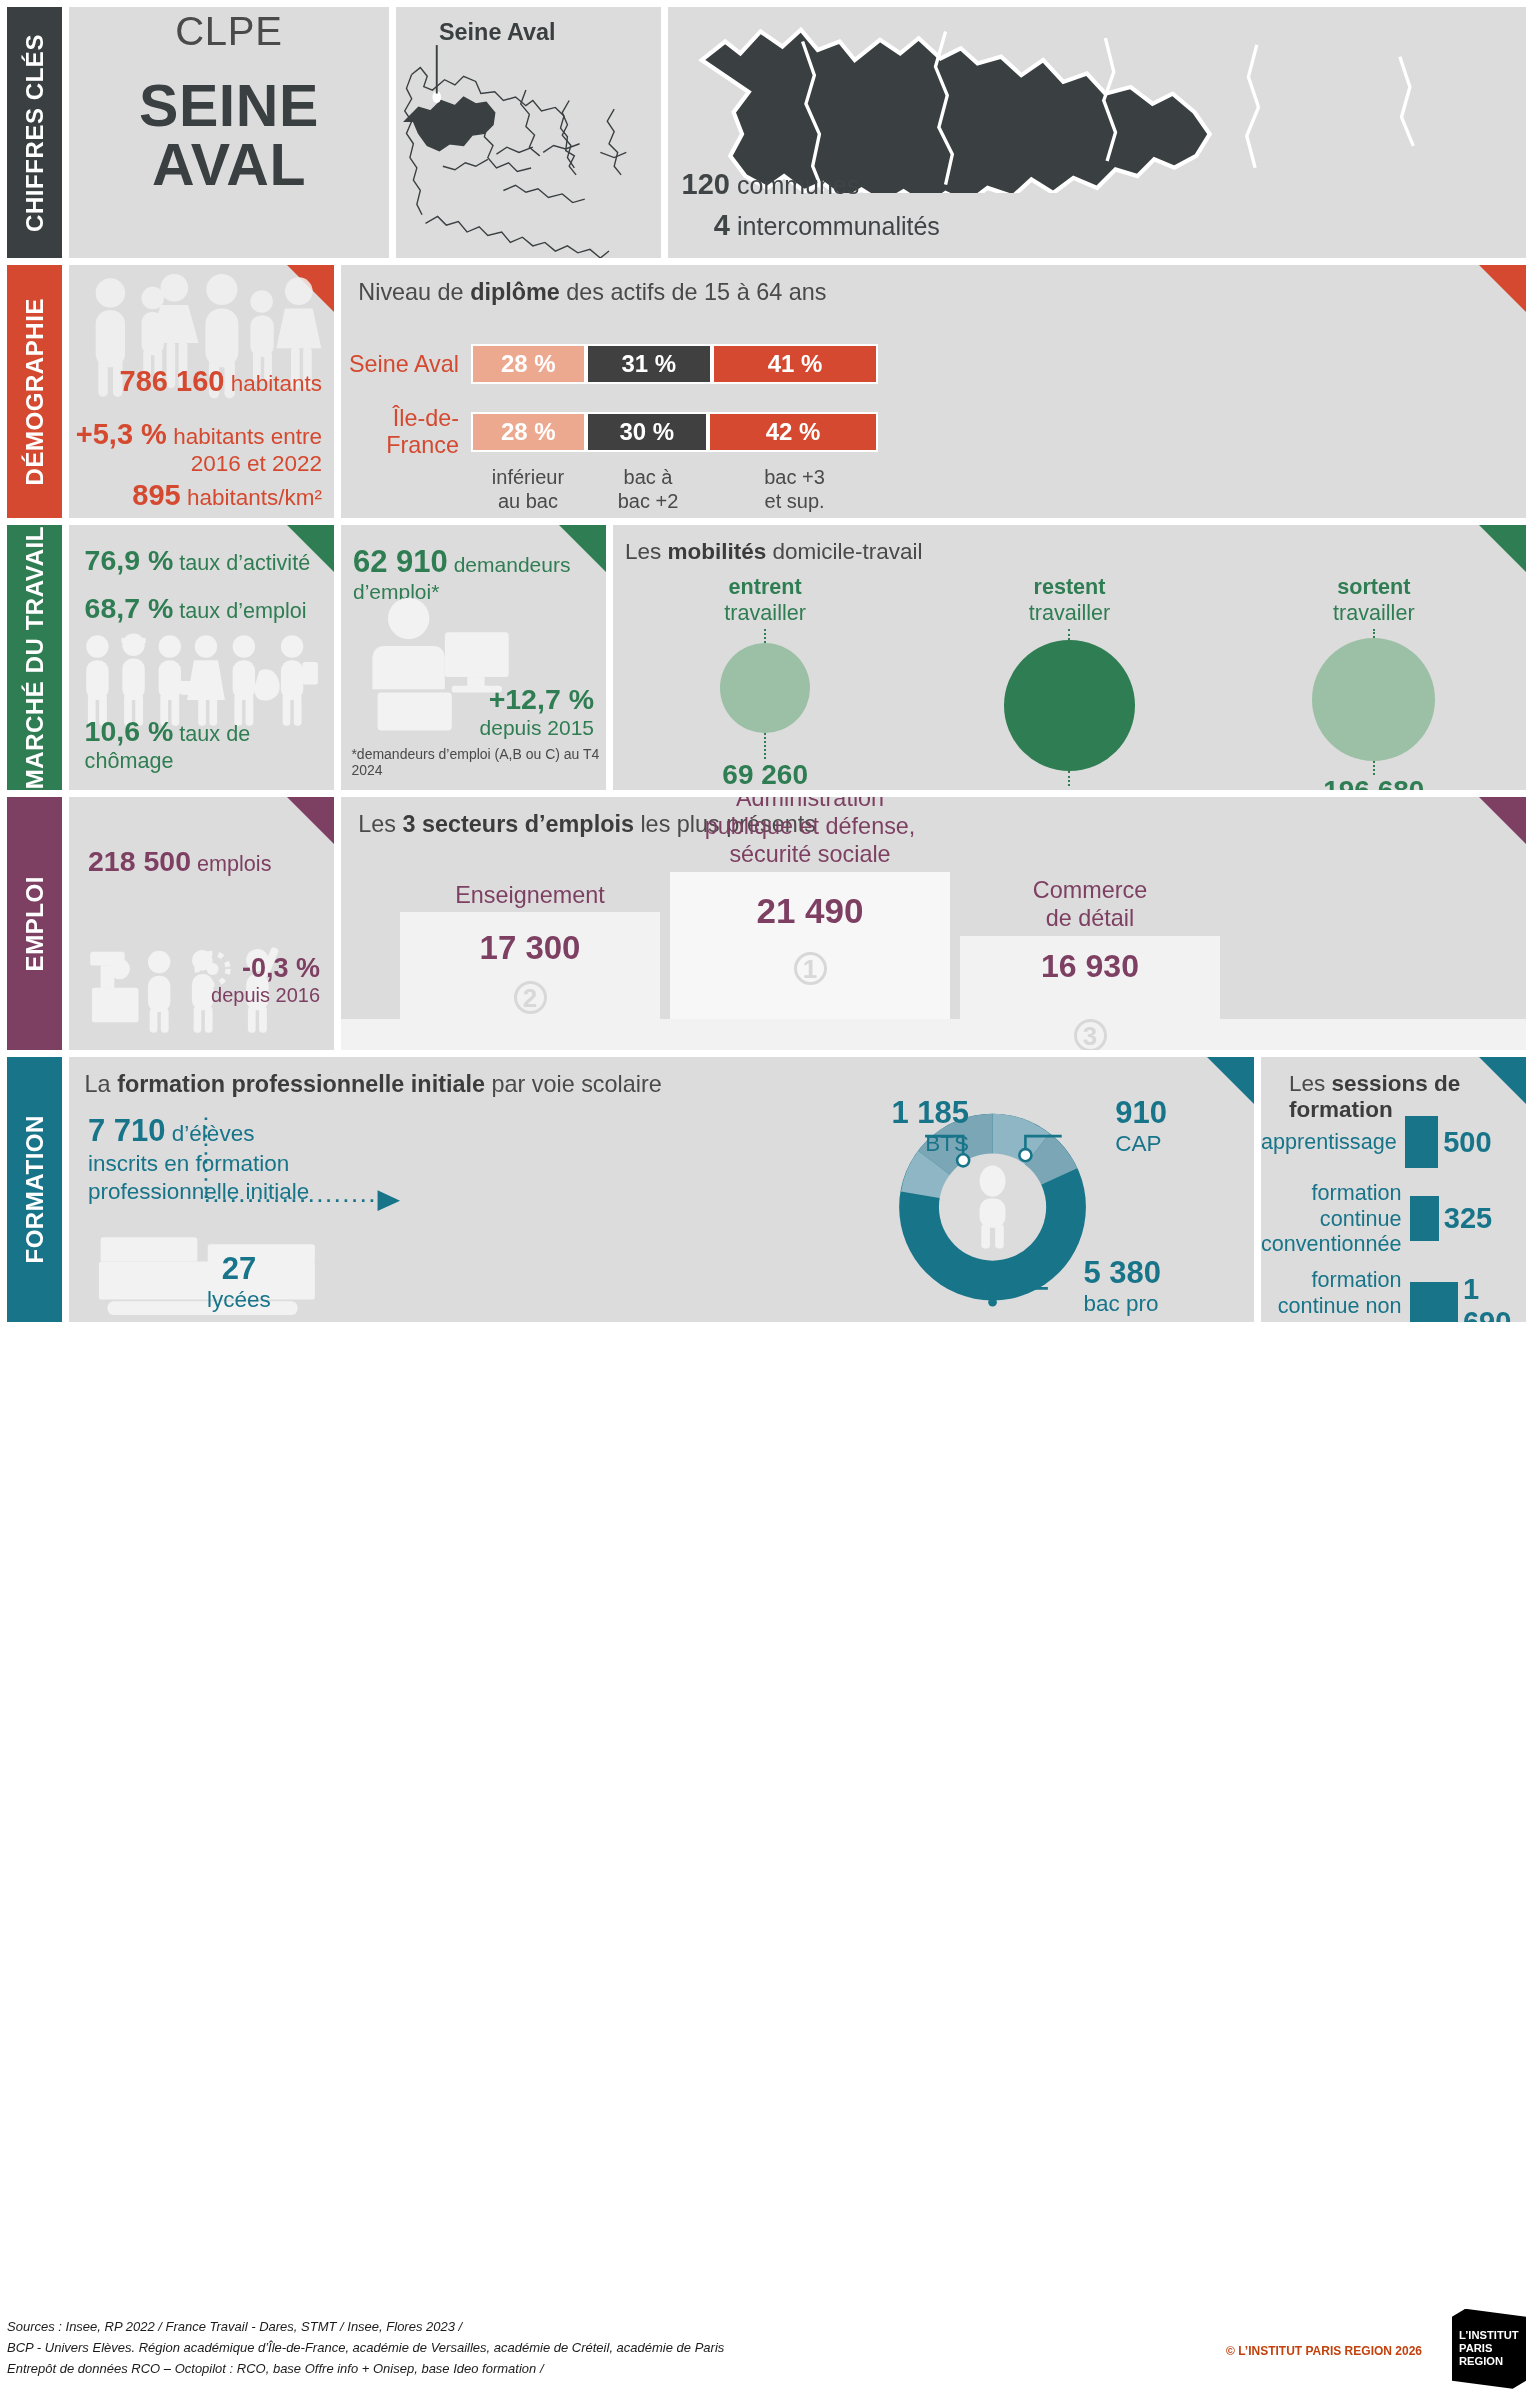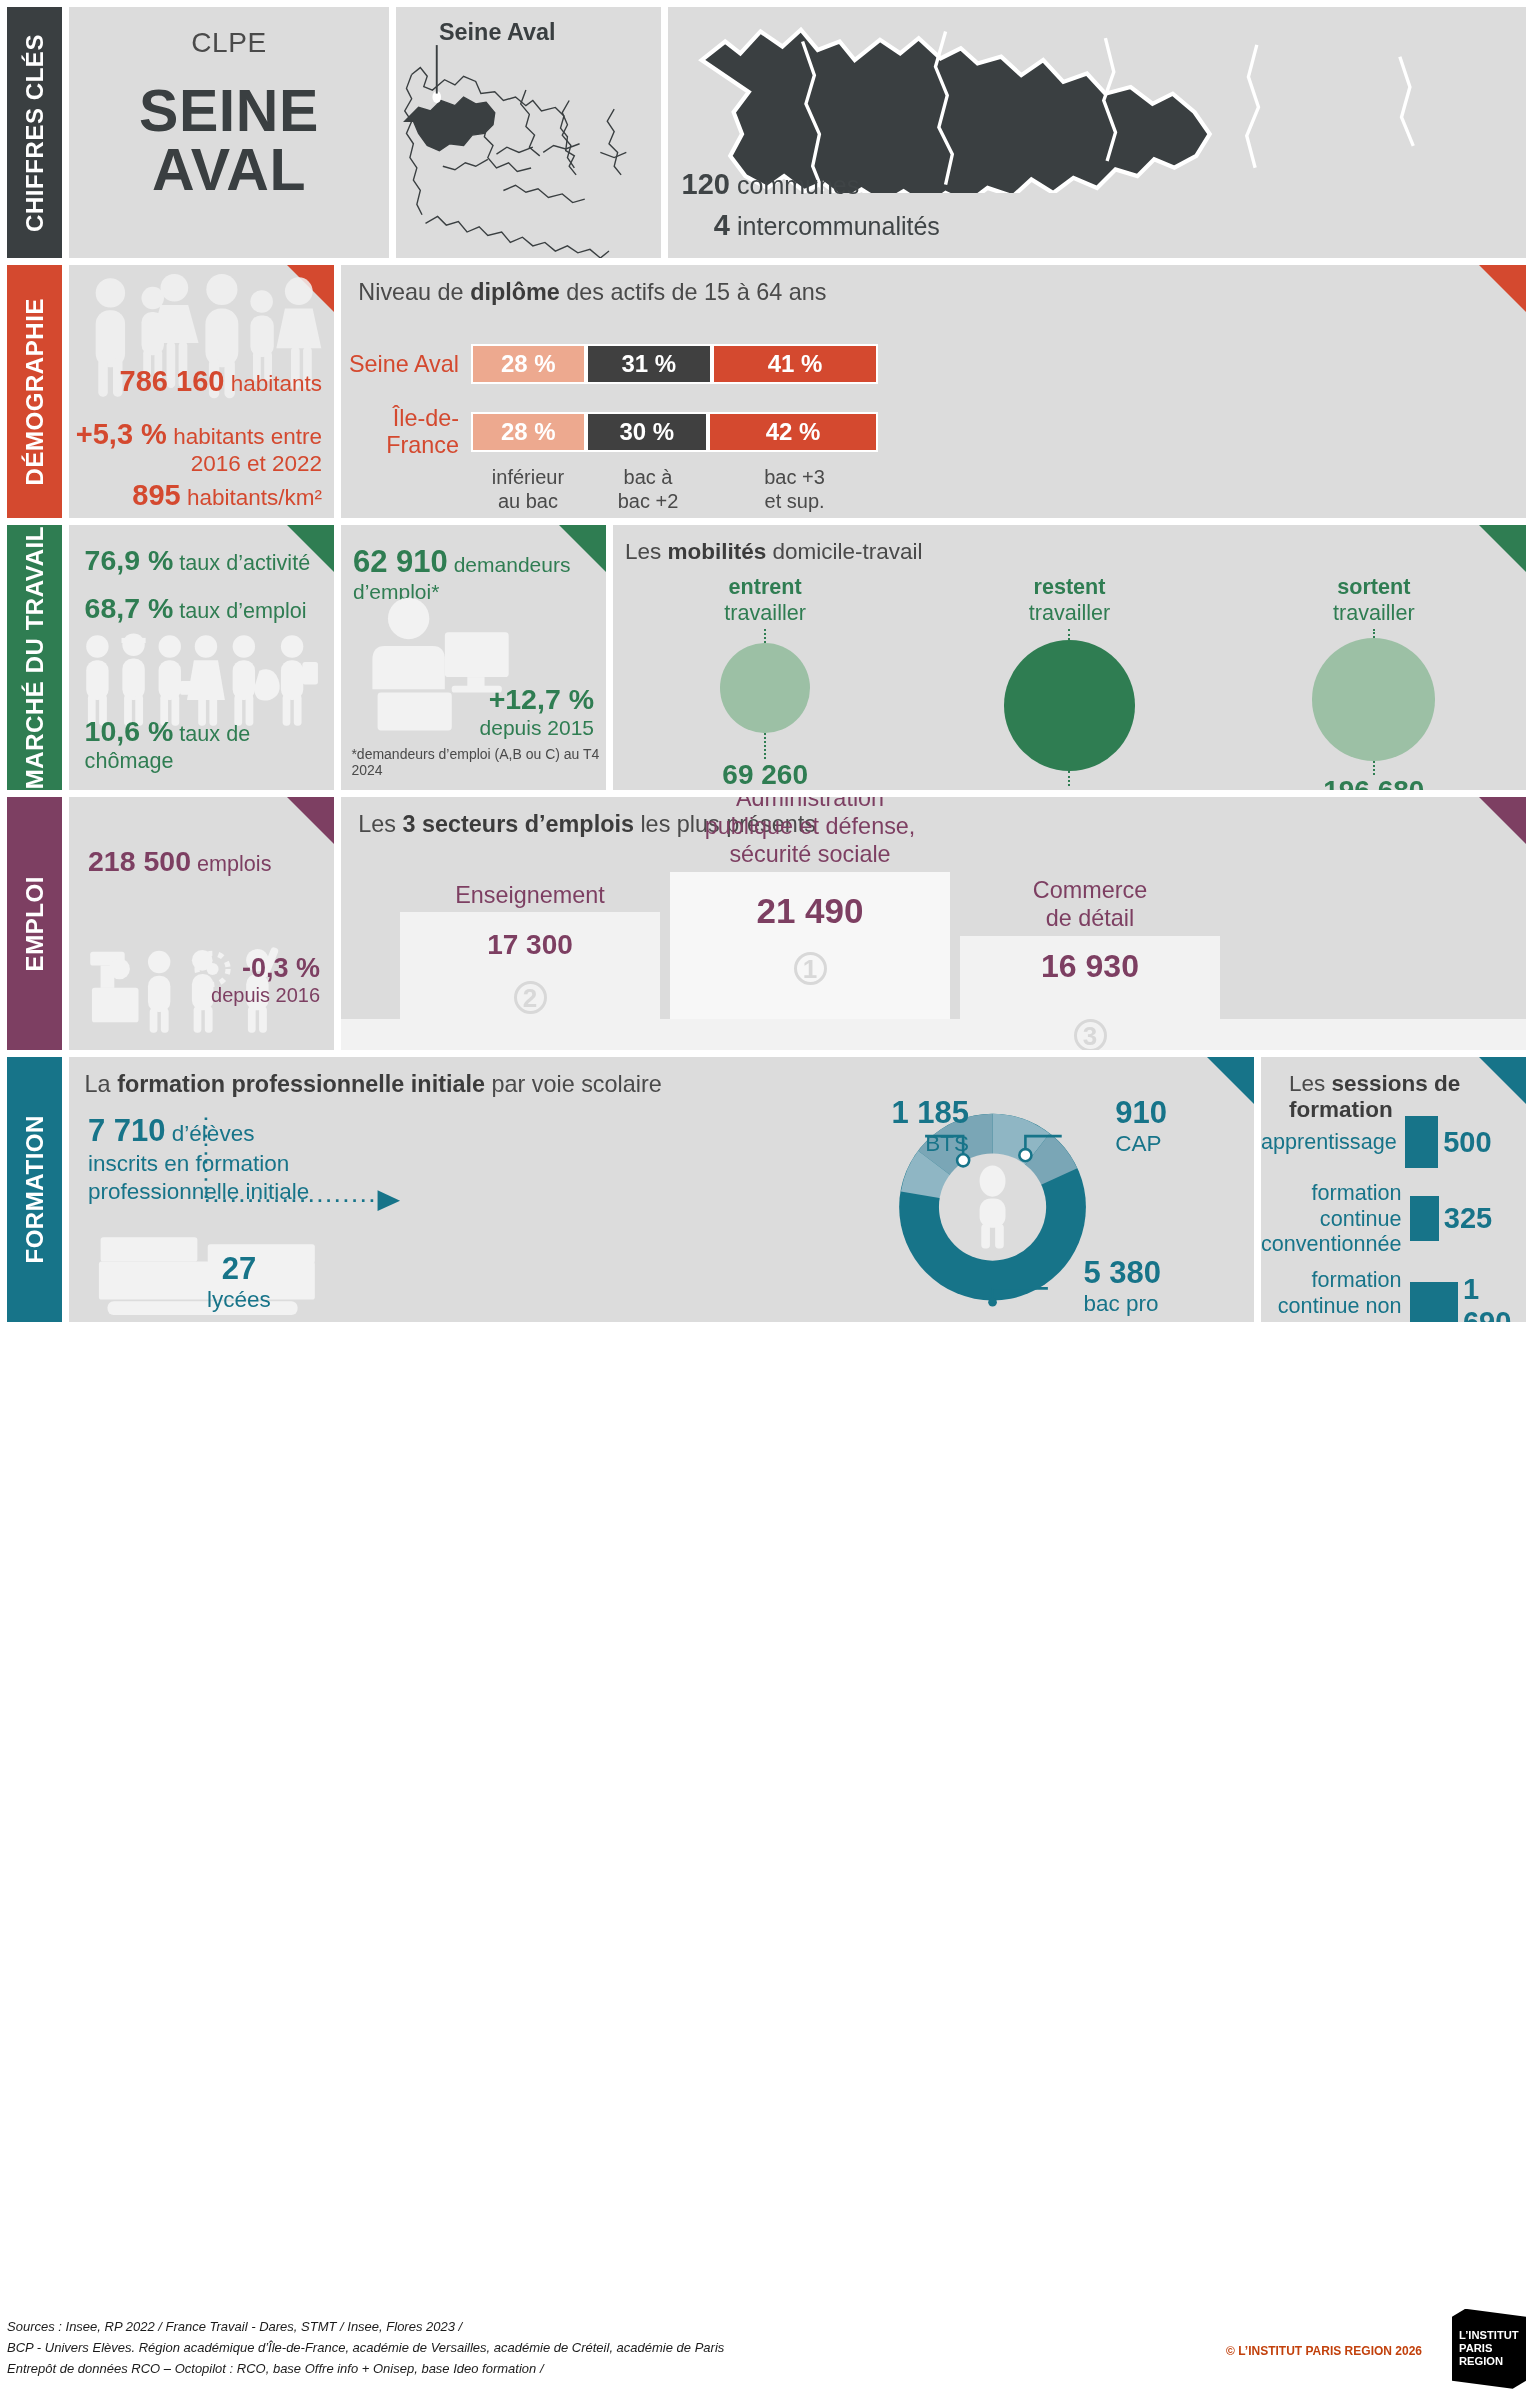--- a/index.html
+++ b/index.html
@@ -29,21 +29,21 @@
   }
   .ptitle { font-size: 23.4px; color: #4a4a4a; padding: 14px 0 0 17.3px; }
   .ptitle b { font-weight: bold; color: #3c3c3c; }
 
   
   .b1 { height: 251px; }
   .b1 .spine { background: #3a3f41; }
   .b1 .p-title { flex: 0 0 320px; display:flex; flex-direction:column; align-items:center; }
   .b1 .p-map1  { flex: 0 0 265px; }
   .b1 .p-map2  { flex: 1 1 auto; }
-  .clpe { font-size: 28px; color: #4a4a4a; letter-spacing: .02em; margin-top: 20px; font-weight: 300; }
+  .clpe { font-size: 40px; color: #4a4a4a; letter-spacing: .02em; margin-top: 2px; font-weight: 300; }
   .bigtitle { font-size: 59px; font-weight: bold; color: #3a3f41; line-height: 1.0;
               text-align: center; margin-top: 22.5px; letter-spacing: .01em; }
   .maplabel { position:absolute; left:43px; top:12px; font-size:23.4px; font-weight:bold; color:#3a3f41; }
   .communes { position:absolute; left:7px; bottom:12px; font-size:25px; color:#3f4446; line-height:1.42; }
   .communes .n { font-weight: bold; font-size: 29px; }
   .communes .row { display:flex; align-items:baseline; }
   .communes .n { display:inline-block; width:55px; text-align:right; margin-right:7px; }
 
   
   .b2 { height: 253px; }
@@ -416,21 +416,21 @@
       <div class="ptitle">
         <span>Les </span><b>3 secteurs d’emplois</b><span> les plus présents</span>
       </div>
 
       <div style="position:absolute; left:0; right:0; bottom:0; height:201px;">
         <div style="position:absolute; left:0; right:0; bottom:0; height:31px; background:#f2f2f2;"></div>
 
         <div style="position:absolute; left:59px; bottom:31px; width:260px;">
           <div style="text-align:center; color:#7d3f62; font-size:23.4px; margin-bottom:3.5px;">Enseignement</div>
           <div style="height:107px; background:#f2f2f2; position:relative;">
-            <div style="position:absolute; left:0; right:0; top:17.3px; text-align:center; color:#7d3f62; font-weight:bold; font-size:28px;">17 300</div>
+            <div style="position:absolute; left:0; right:0; top:17.3px; text-align:center; color:#7d3f62; font-weight:bold; font-size:33px;">17 300</div>
             <div style="position:absolute; left:0; right:0; bottom:5.2px; text-align:center; color:#d8d8d8; font-size:26px;">
               <span style="display:inline-block; width:33px; height:33px; border:3.5px solid #d8d8d8; border-radius:50%; line-height:28px; font-weight:bold;">2</span>
             </div>
           </div>
         </div>
 
         <div style="position:absolute; left:329px; bottom:31px; width:280px;">
           <div style="text-align:center; color:#7d3f62; font-size:23.4px; line-height:1.2; margin-bottom:3.5px;">
             <div>Administration</div>
             <div>publique et défense,</div>

